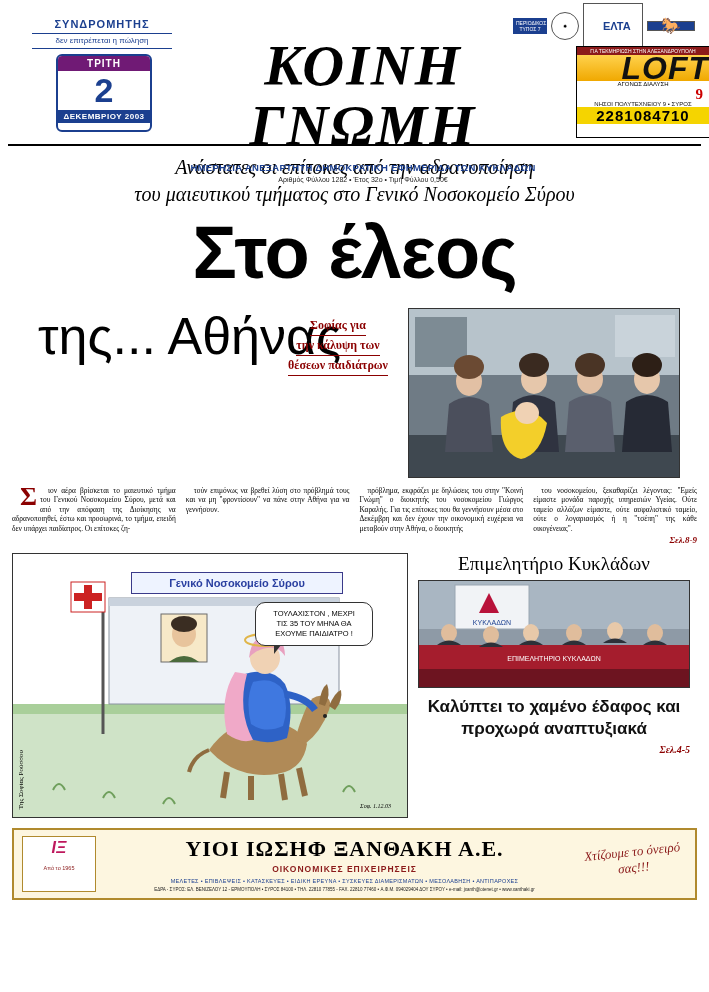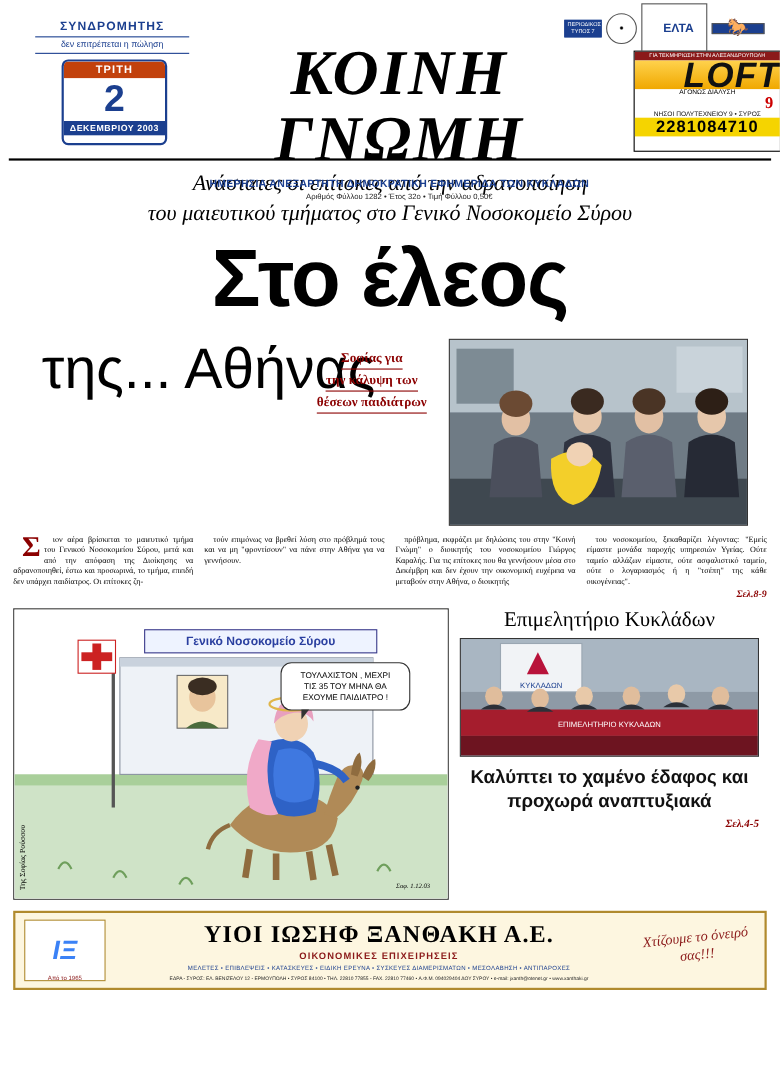--- a/index.html
+++ b/index.html
@@ -22,21 +22,21 @@
   }
   .subscriber .s1 { font-size:11px; font-weight:bold; letter-spacing:1px; color:#1b3f8f; }
   .subscriber .s2 { font-size:8px; color:#1b3f8f; margin-top:2px; }
   .subscriber .rule { border-top:1px solid #1b3f8f; margin-top:3px; }
 
   .datebox {
     position:absolute; left:48px; top:48px; width:96px; height:78px;
     border:2px solid #1b3f8f; border-radius:6px; background:#fff; text-align:center;
     font-family:"Liberation Sans", sans-serif; overflow:hidden;
   }
-  .datebox .dow { background:#c2410c; color:#fff; font-size:10px; font-weight:bold; padding:2px 0; letter-spacing:1px;}
+  .datebox .dow { background:#701a75; color:#fff; font-size:10px; font-weight:bold; padding:2px 0; letter-spacing:1px;}
   .datebox .day { font-size:34px; font-weight:bold; color:#1b3f8f; line-height:34px; margin-top:2px;}
   .datebox .mon { background:#1b3f8f; color:#fff; font-size:8px; font-weight:bold; padding:2px 0; margin-top:3px; letter-spacing:0.5px;}
 
   .title-wrap { position:absolute; left:165px; top:30px; width:380px; text-align:center; }
   .paper-title {
     font-family:"Liberation Serif", serif; font-weight:bold; font-style:italic;
     font-size:58px; letter-spacing:2px; line-height:60px;
   }
   .paper-sub {
     font-family:"Liberation Sans", sans-serif; font-size:9.5px; font-weight:bold;
@@ -159,21 +159,21 @@
   
   .bottom-ad {
     margin:10px 4px 0 4px; height:72px; border:2px solid #b08a2e;
     background:#fdf6e0; position:relative; overflow:hidden;
   }
   .bottom-ad .logo {
     position:absolute; left:8px; top:6px; width:74px; height:56px;
     border:1px solid #b08a2e; background:#fff; text-align:center;
     font-family:"Liberation Sans", sans-serif;
   }
-  .bottom-ad .logo .mono { font-size:24px; font-weight:bold; font-style:italic; color:#3b82f6; margin-top:14px;}
+  .bottom-ad .logo .mono { font-size:16px; font-weight:bold; font-style:italic; color:#be185d; margin-top:2px;}
   .bottom-ad .logo .since { font-size:5.5px; color:#8b1a1a; margin-top:8px;}
   .bottom-ad .main {
     position:absolute; left:100px; top:6px; right:120px; text-align:center;
   }
   .bottom-ad .main .nm {
     font-family:"Liberation Serif", serif; font-weight:bold; font-size:22px; letter-spacing:1px;
   }
   .bottom-ad .main .sb {
     font-family:"Liberation Sans", sans-serif; font-weight:bold; font-size:8.5px; color:#8b1a1a; letter-spacing:1px; margin-top:2px;
   }

